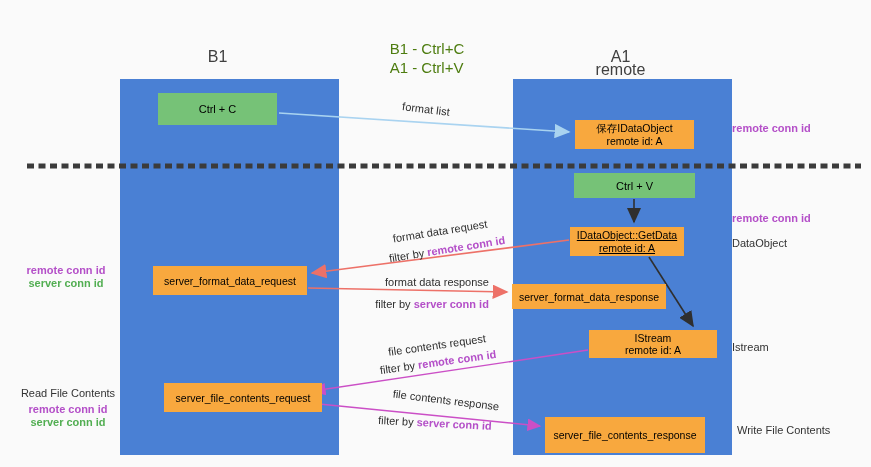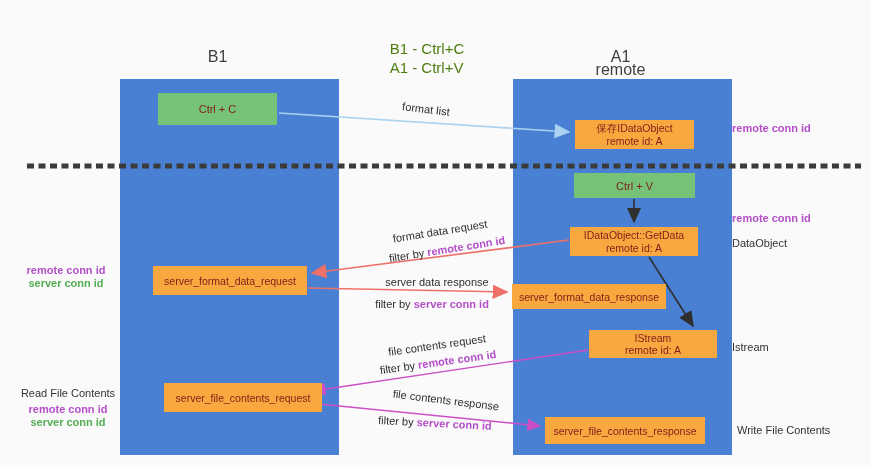--- a/index.html
+++ b/index.html
@@ -13,21 +13,21 @@
   .e-blue{stroke:var(--arrow-lightblue);}
   .e-black{stroke:var(--arrow-black);}
   .e-salmon{stroke:var(--arrow-salmon);}
   .e-magenta{stroke:var(--arrow-magenta);}
   .h-blue{fill:var(--arrow-lightblue);}
   .h-black{fill:var(--arrow-black);}
   .h-salmon{fill:var(--arrow-salmon);}
   .h-magenta{fill:var(--arrow-magenta);}
   .dash{stroke:#3b3b3b;}
   .node{position:absolute;display:flex;flex-direction:column;align-items:center;
-        justify-content:center;color:#7f1d1d;text-align:left;z-index:3;}
+        justify-content:center;color:#000000;text-align:left;z-index:3;}
   .node.green{background:var(--node-green);}
   .node.orange{background:var(--node-orange);}
   .node .l1{font-size:10.5px;line-height:12.5px;white-space:nowrap;}
   .node .single{font-size:10.5px;white-space:nowrap;}
   .node .ctrl{font-size:11px;white-space:nowrap;}
   .edge-label{position:absolute;font-size:11px;color:#2e2e2e;white-space:nowrap;z-index:4;}
   .kw{font-weight:bold;}
   .kw-magenta{color:var(--magenta);}
   .margin-label{position:absolute;font-size:11px;white-space:nowrap;z-index:4;}
   .m-magenta{color:var(--magenta);font-weight:bold;}
@@ -95,21 +95,21 @@
 
   <div class="node orange" style="left:575px;top:120px;width:119px;height:29px;">
     <div class="l1">保存IDataObject</div>
     <div class="l1">remote id: A</div>
   </div>
 
   <div class="node green" style="left:574px;top:173px;width:121px;height:25px;">
     <div class="ctrl">Ctrl + V</div>
   </div>
 
-  <div class="node orange" style="left:570px;top:227px;width:128px;height:29px;">
+  <div class="node orange" style="left:570px;top:227px;width:114px;height:29px;text-decoration:underline;">
     <div class="l1">IDataObject::GetData</div>
     <div class="l1">remote id: A</div>
   </div>
 
   <div class="node orange" style="left:153px;top:266px;width:154px;height:29px;">
     <div class="single">server_format_data_request</div>
   </div>
 
   <div class="node orange" style="left:512px;top:284px;width:154px;height:25px;">
     <div class="single">server_format_data_response</div>
@@ -117,32 +117,32 @@
 
   <div class="node orange" style="left:589px;top:330px;width:128px;height:28px;">
     <div class="l1">IStream</div>
     <div class="l1">remote id: A</div>
   </div>
 
   <div class="node orange" style="left:164px;top:383px;width:158px;height:29px;">
     <div class="single">server_file_contents_request</div>
   </div>
 
-  <div class="node orange" style="left:545px;top:417px;width:160px;height:27px;">
+  <div class="node orange" style="left:545px;top:417px;width:160px;height:36px;">
     <div class="single">server_file_contents_response</div>
   </div>
 
   <div class="edge-label" style="left:426px;top:109px;transform:translate(-50%,-50%) rotate(7deg);">format list</div>
 
   <div class="edge-label" style="left:440px;top:231px;transform:translate(-50%,-50%) rotate(-9deg);">format data request</div>
   <div class="edge-label" style="left:447px;top:249px;transform:translate(-50%,-50%) rotate(-9deg);">
     <span>filter by </span><span class="kw kw-magenta">remote conn id</span>
   </div>
 
-  <div class="edge-label" style="left:437px;top:282px;transform:translate(-50%,-50%);">server data response</div>
+  <div class="edge-label" style="left:437px;top:282px;transform:translate(-50%,-50%);">format data response</div>
   <div class="edge-label" style="left:432px;top:304px;transform:translate(-50%,-50%);">
     <span>filter by </span><span class="kw kw-magenta">server conn id</span>
   </div>
 
   <div class="edge-label" style="left:437px;top:345px;transform:translate(-50%,-50%) rotate(-8deg);">file contents request</div>
   <div class="edge-label" style="left:438px;top:362px;transform:translate(-50%,-50%) rotate(-8deg);">
     <span>filter by </span><span class="kw kw-magenta">remote conn id</span>
   </div>
 
   <div class="edge-label" style="left:446px;top:400px;transform:translate(-50%,-50%) rotate(7deg);">file contents response</div>

